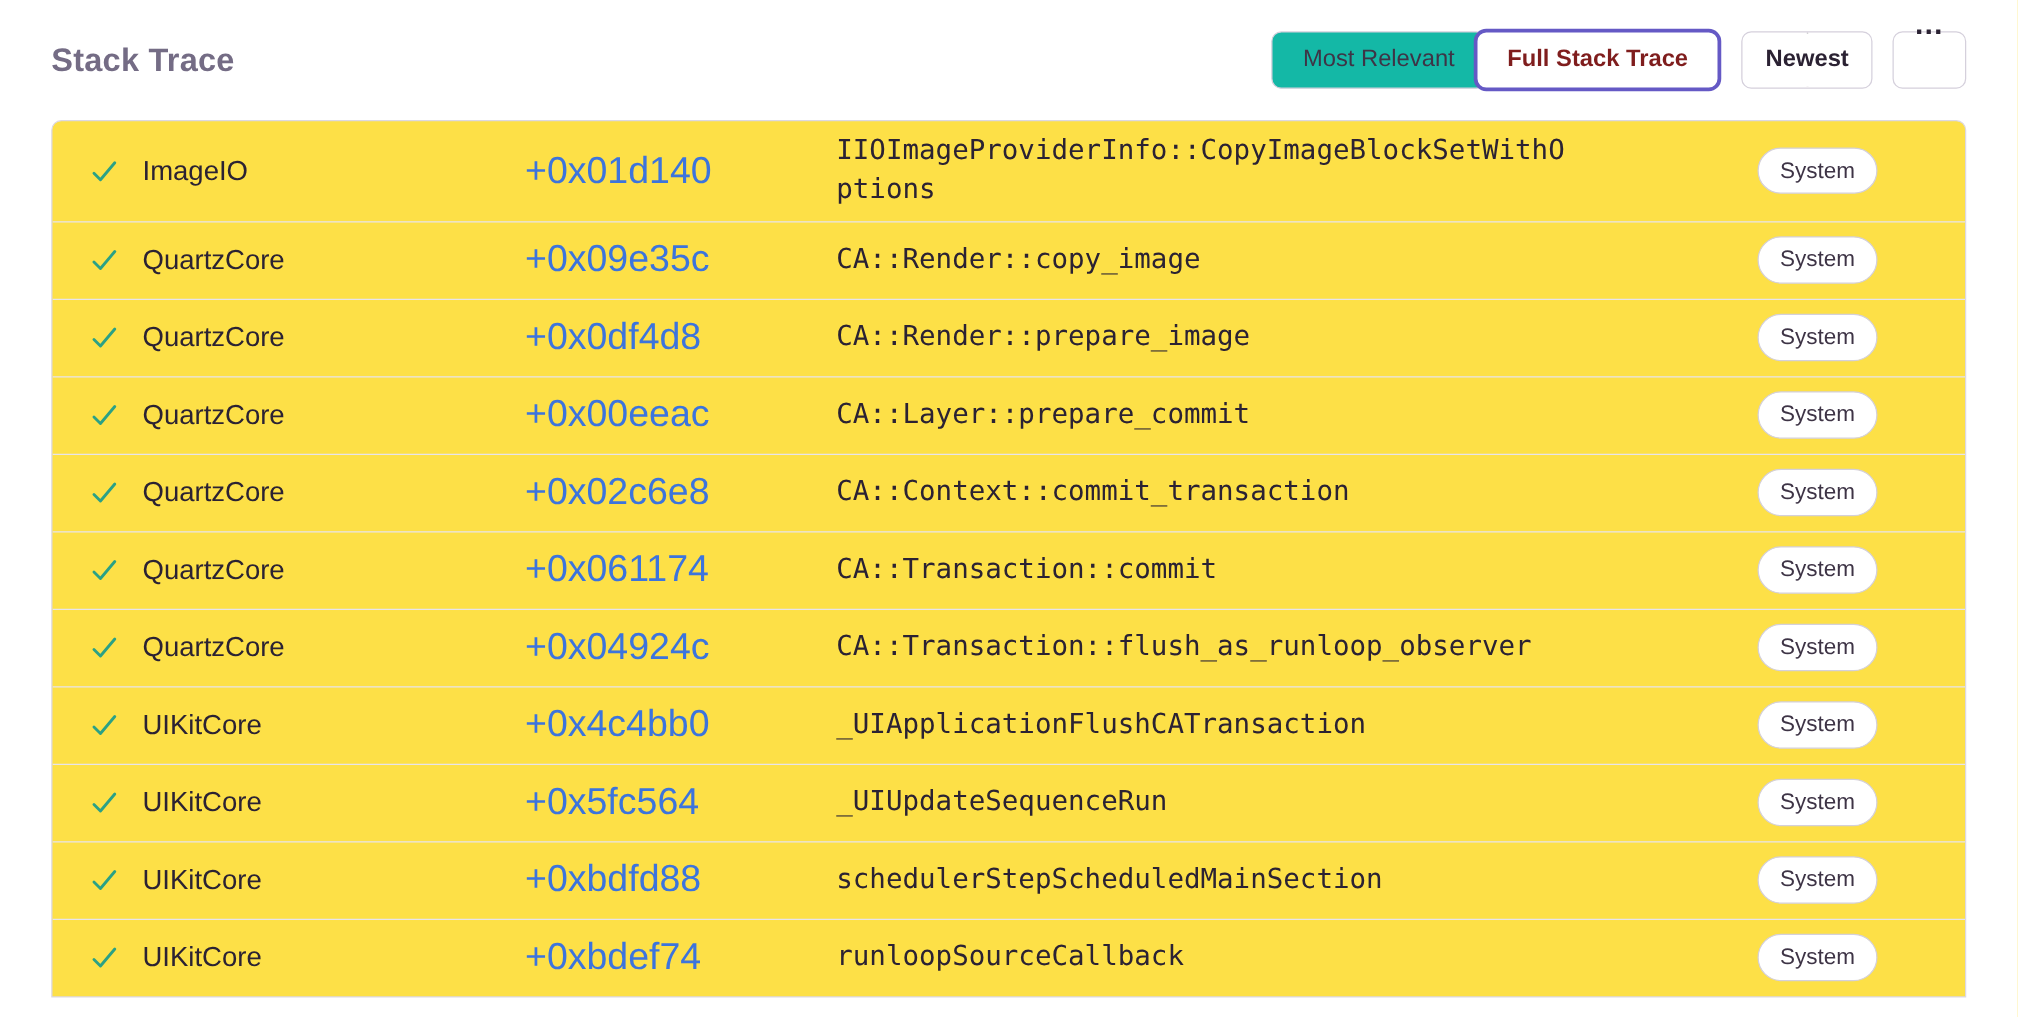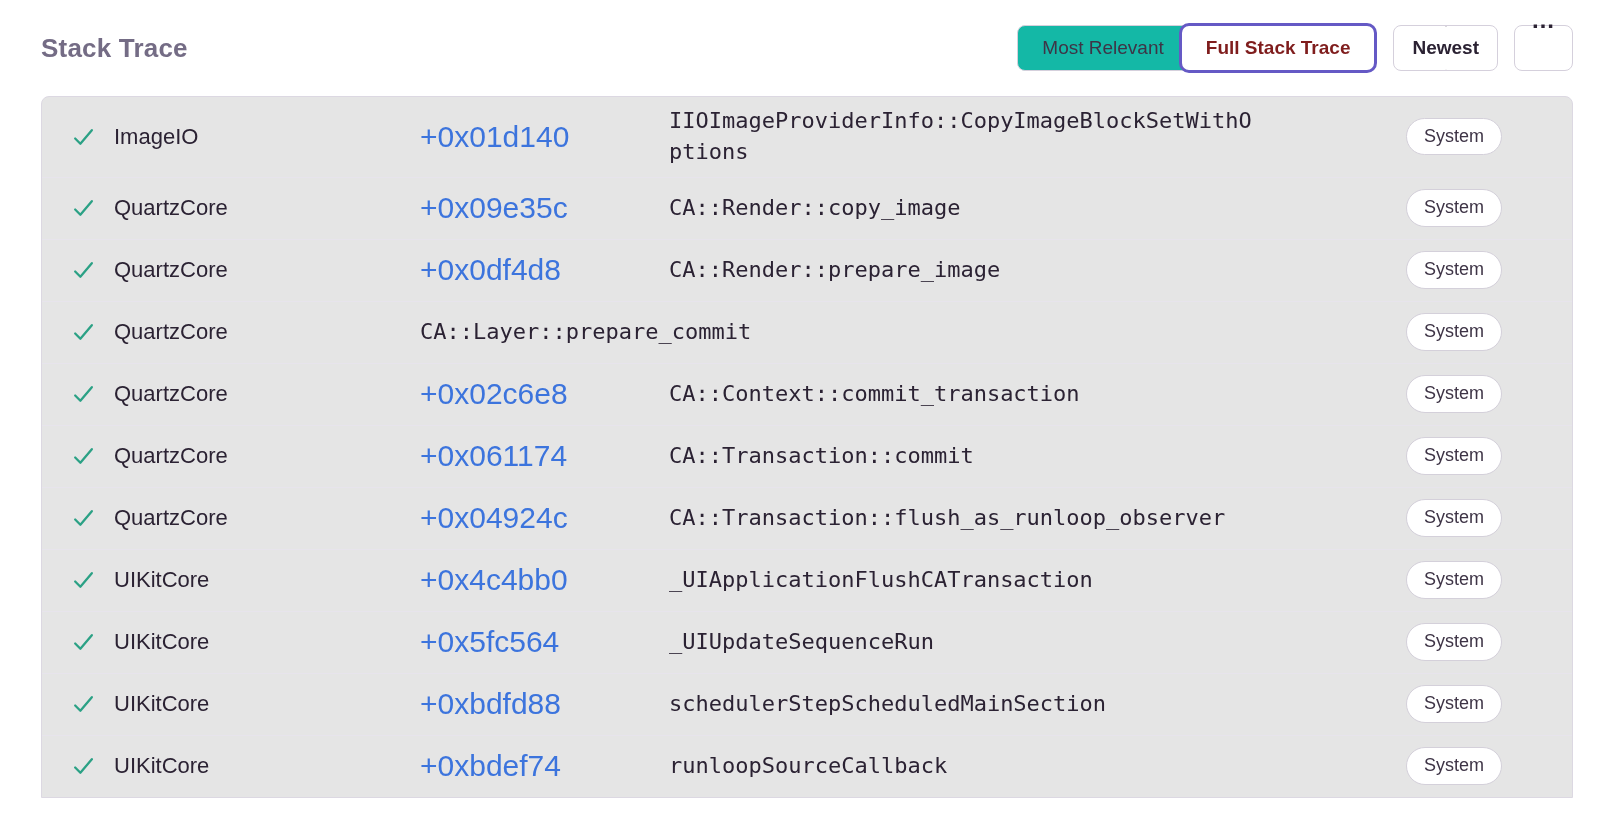--- a/index.html
+++ b/index.html
@@ -78,21 +78,21 @@
     line-height: 0;
   }
   .btn.more span { position: relative; top: -6px; }
 
   
   .table {
     margin: 0 41px;
     border: 1px solid #dcd8e2;
     border-radius: 8px 8px 0 0;
     overflow: hidden;
-    background: #e5e5e5;
+    background: #fde047;
   }
   .row {
     display: flex;
     align-items: center;
     min-height: 62px;
     padding: 9px 70px 9px 29px;
     border-top: 1px solid #e7e4ec;
     cursor: pointer;
   }
   .row:first-child { border-top: none; }
@@ -209,20 +209,21 @@
       <span class="tag">System</span>
     </div>
 
     <div class="row">
       <span class="check">
         <svg width="26" height="26" viewBox="0 0 24 24" fill="none" stroke="var(--success, #2ba185)" stroke-width="2.2" stroke-linecap="round" stroke-linejoin="round">
           <path d="M4 13.5 L9 18.5 L20 5.5"></path>
         </svg>
       </span>
       <span class="module">QuartzCore</span>
+      <a class="address">+0x00eeac</a>
       <span class="func">CA::Layer::prepare_commit</span>
       <span class="tag">System</span>
     </div>
 
     <div class="row">
       <span class="check">
         <svg width="26" height="26" viewBox="0 0 24 24" fill="none" stroke="var(--success, #2ba185)" stroke-width="2.2" stroke-linecap="round" stroke-linejoin="round">
           <path d="M4 13.5 L9 18.5 L20 5.5"></path>
         </svg>
       </span>

